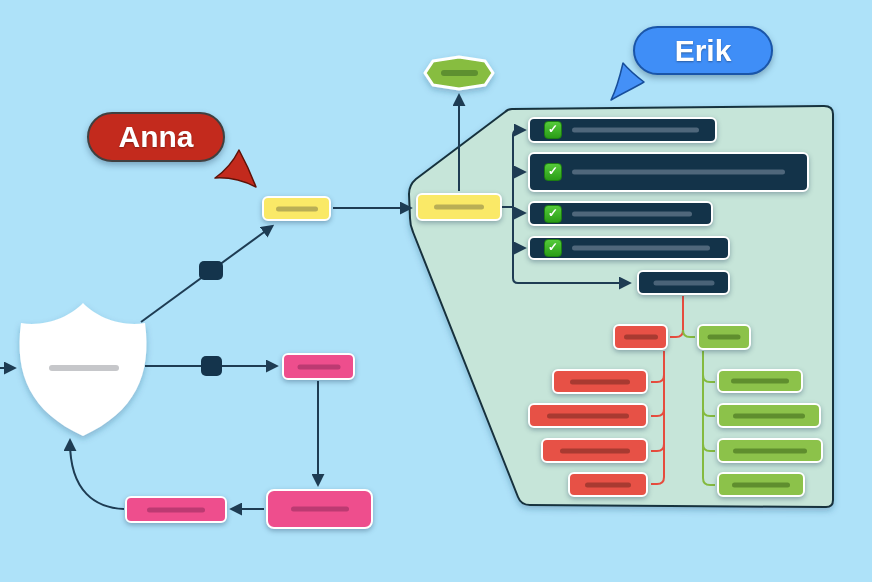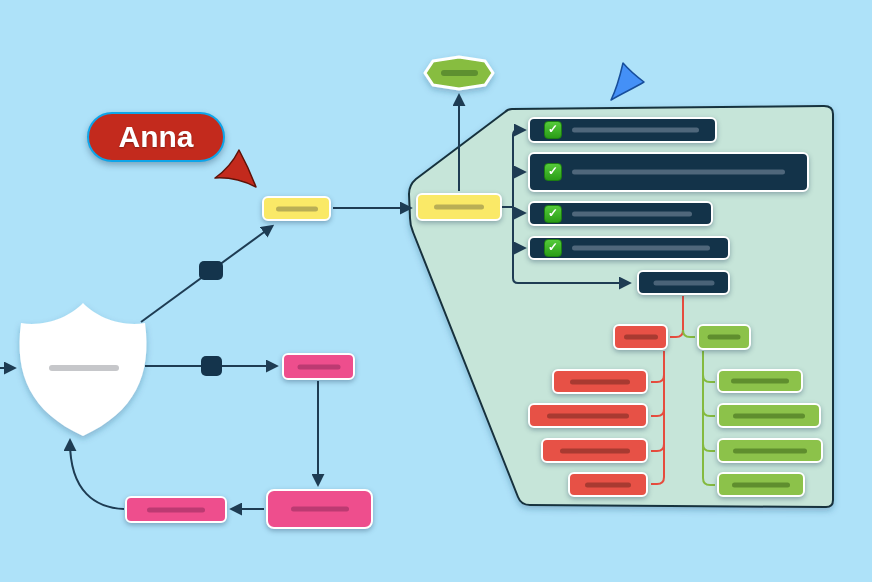--- a/index.html
+++ b/index.html
@@ -18,21 +18,21 @@
   .greenn{background:#8cc24a;}
   .sq{position:absolute;box-sizing:border-box;background:#14344c;border-radius:5px;z-index:3;}
   .chk{position:absolute;left:14px;top:50%;transform:translateY(-50%);
        width:16px;height:16px;border-radius:4px;
        background:linear-gradient(#55cb3a,#2a9d17);border:1px solid #1d7f12;
        color:#fff;font-size:12px;font-weight:bold;line-height:14px;text-align:center;}
   .cursor-label{position:absolute;z-index:6;display:flex;align-items:center;justify-content:center;
        color:#fff;font-weight:bold;box-sizing:border-box;
        box-shadow:0 3px 6px rgba(20,50,80,.35);text-shadow:0 1px 2px rgba(0,0,0,.35);}
   #anna-label{left:87px;top:112px;width:138px;height:50px;border-radius:25px;
-       background:#c32a1d;border:2px solid #0ea5e9;font-size:30px;}
+       background:#c32a1d;border:2px solid #404040;font-size:30px;}
   #erik-label{left:633px;top:26px;width:140px;height:49px;border-radius:25px;
        background:#3f8ef7;border:2px solid #1a55a8;font-size:30px;}
 </style>
 </head>
 <body>
 
 <div id="canvas">
 
   <svg id="vector" width="872" height="582" viewBox="0 0 872 582">
     <defs>
@@ -158,14 +158,15 @@
     <div class="tline" style="width:72px;background:#5f8e2e;"></div>
   </div>
   <div class="node greenn" style="left:717px;top:438px;width:106px;height:25px;">
     <div class="tline" style="width:74px;background:#5f8e2e;"></div>
   </div>
   <div class="node greenn" style="left:717px;top:472px;width:88px;height:25px;">
     <div class="tline" style="width:58px;background:#5f8e2e;"></div>
   </div>
 
   <div id="anna-label" class="cursor-label">Anna</div>
+  <div id="erik-label" class="cursor-label">Erik</div>
 
 </div>
 
 </body></html>

